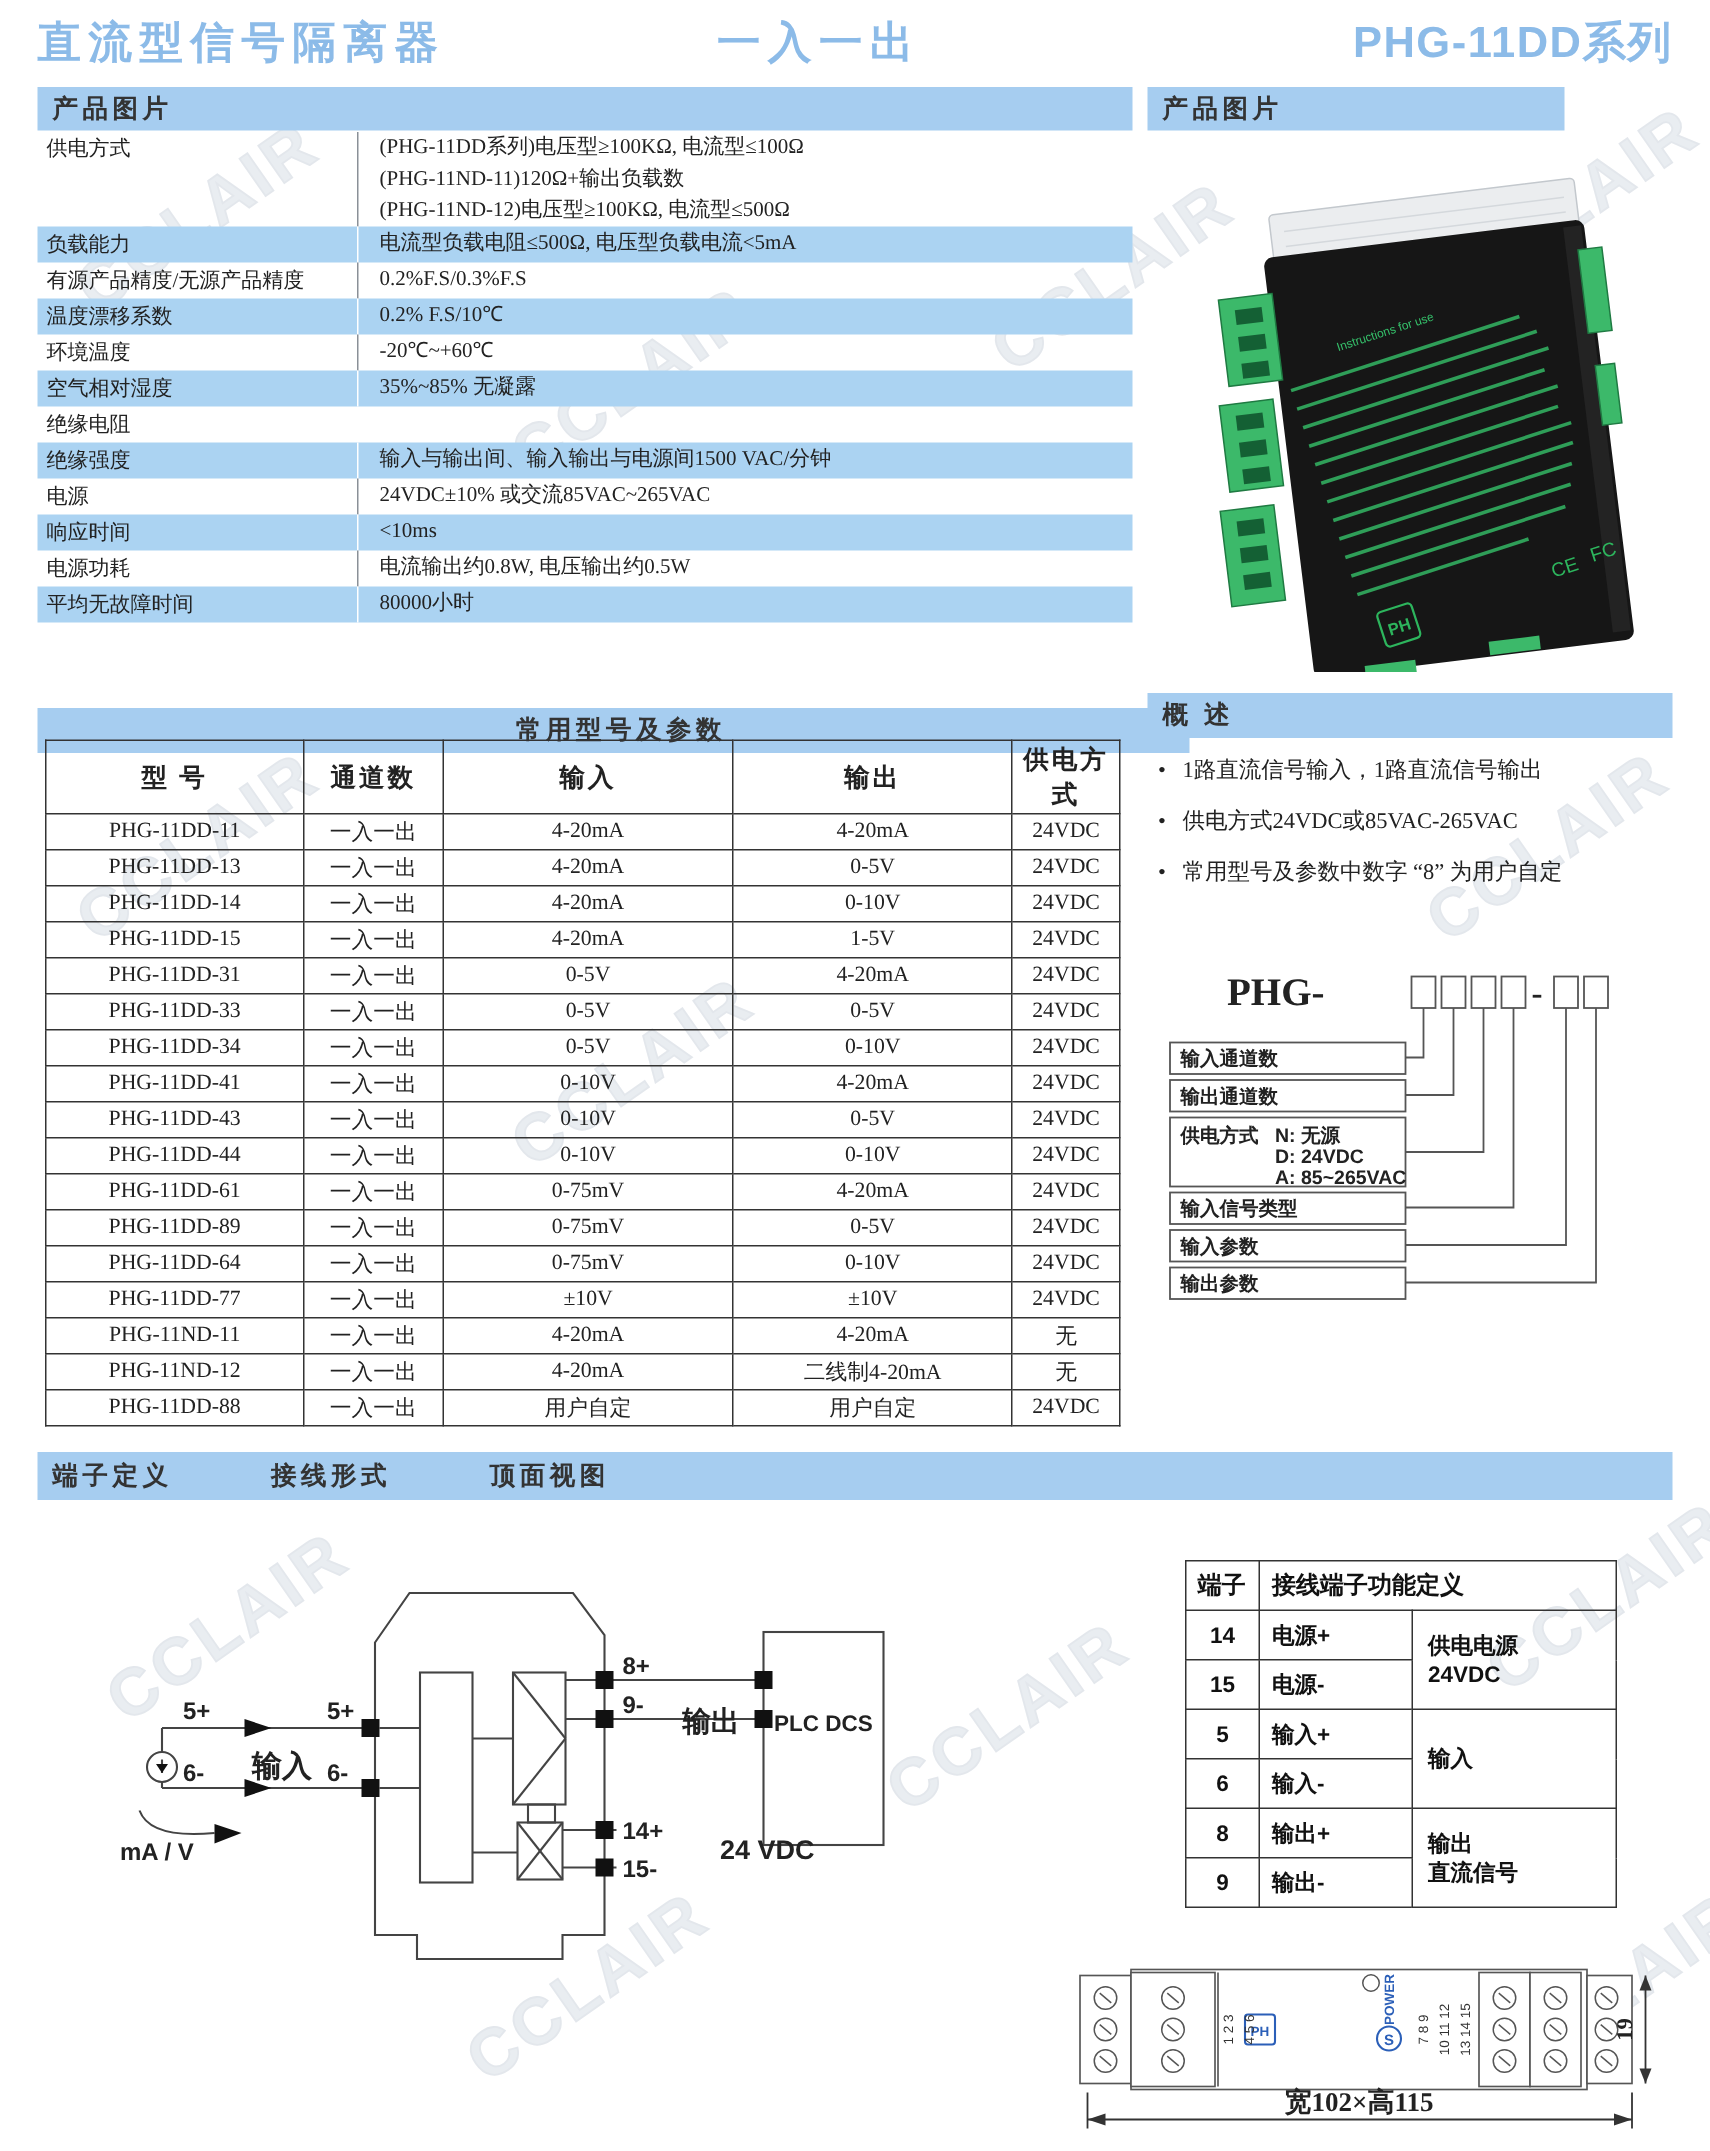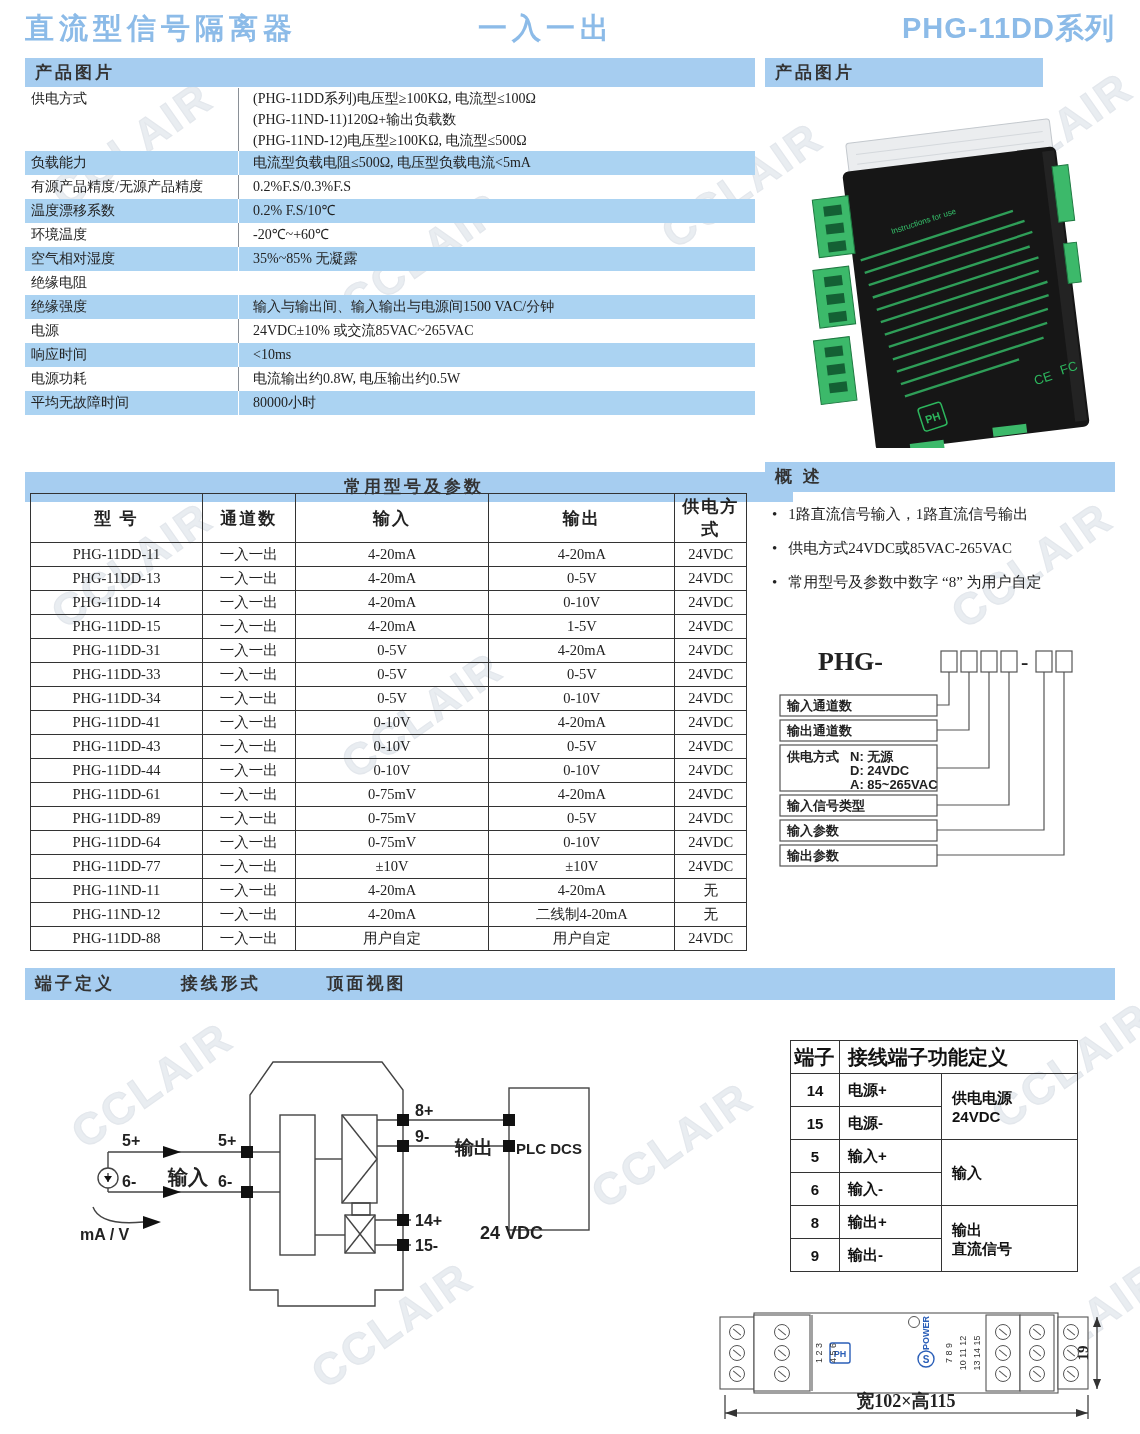--- a/index.html
+++ b/index.html
@@ -39,21 +39,21 @@
                     font-family:"Liberation Serif",serif;font-size:15px;}
   .bullet-item{display:flex;margin-bottom:15px;line-height:19px;}
   .dot{margin-right:11px;font-size:15px;}
   
   #term-table{position:absolute;left:790px;top:1040px;border-collapse:collapse;
               font-size:15px;font-weight:bold;color:#111;}
   #term-table th,#term-table td{border:1.5px solid #333;height:30px;background:transparent;}
   .tno{width:46px;text-align:center;}
   .tfunc{width:92px;text-align:left;padding-left:8px;}
   .tgroup{width:124px;text-align:left;padding-left:10px;line-height:19px;}
-  #term-table th{text-align:left;padding-left:8px;font-size:20px;font-family:Liberation Serif, serif;}
+  #term-table th{text-align:left;padding-left:8px;font-size:16px;font-family:Liberation Serif, serif;}
   #term-table th.c{text-align:center;padding-left:0;}
   svg text{font-family:"Liberation Sans",sans-serif;}
   svg .ser{font-family:"Liberation Serif",serif;}
   .tabspan{margin-right:58px;}
 </style>
 </head>
 <body>
 
 <div id="app">
     <div class="wm" style="left: 990px; top: 1300px;">CCLAIR</div>

